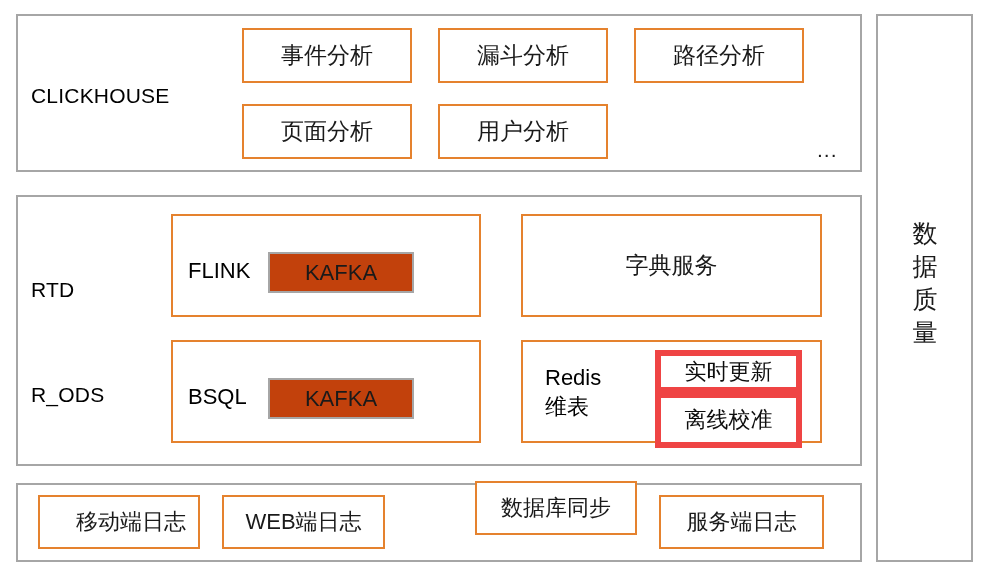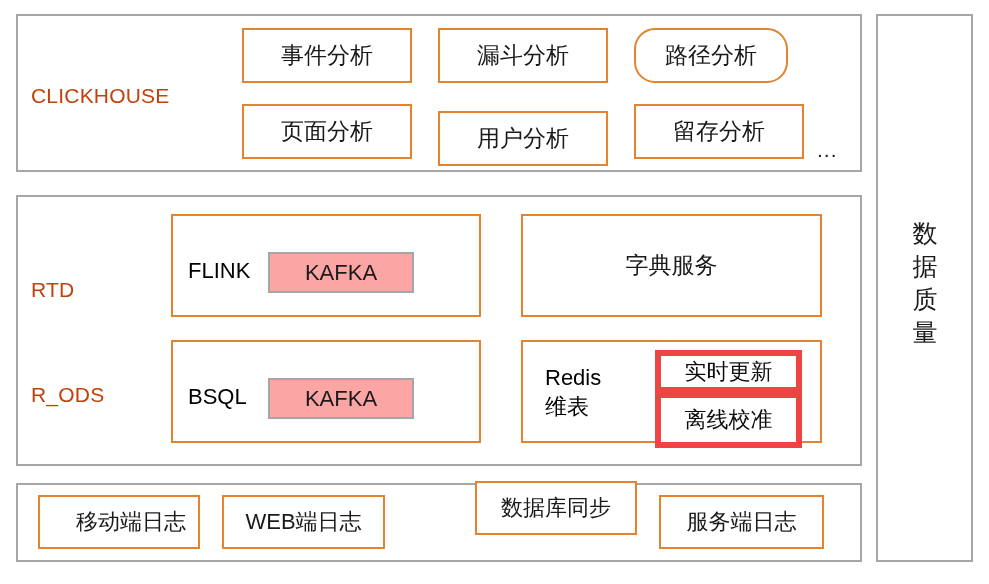--- a/index.html
+++ b/index.html
@@ -29,21 +29,21 @@
     box-sizing: border-box;
     border: 2px solid #a6a6a6;
     background: #ffffff;
   }
 
   
   .row-label {
     position: absolute;
     font-size: 21px;
     letter-spacing: 0.2px;
-    color: #c2410c;
+    color: #000000;
     white-space: nowrap;
     line-height: 1.15;
   }
 
   
   .obox {
     position: absolute;
     box-sizing: border-box;
     border: 2px solid #e5822e;
     background: #ffffff;
@@ -56,21 +56,21 @@
   }
   .obox.small-cn {
     font-size: 22px;
   }
 
   
   .gbox {
     position: absolute;
     box-sizing: border-box;
     border: 2px solid #a6a6a6;
-    background: #fca5a5;
+    background: #c2410c;
     display: flex;
     align-items: center;
     justify-content: center;
     font-size: 22px;
     color: #1a1a1a;
     white-space: nowrap;
   }
 
   
   .bbox {
@@ -119,25 +119,24 @@
 <body>
 
 <div id="canvas">
 
   <div class="panel" style="left:16px; top:14px; width:846px; height:158px;"></div>
 
   <div class="row-label" style="left:31px; top:84px;">CLICKHOUSE</div>
 
   <div class="obox" style="left:242px; top:28px; width:170px; height:55px;">事件分析</div>
   <div class="obox" style="left:438px; top:28px; width:170px; height:55px;">漏斗分析</div>
-  <div class="obox" style="left:634px; top:28px; width:154px; height:55px;border-radius:21px;">路径分析</div>
+  <div class="obox" style="left:634px; top:28px; width:170px; height:55px;">路径分析</div>
 
   <div class="obox" style="left:242px; top:104px; width:170px; height:55px;">页面分析</div>
-  <div class="obox" style="left:438px; top:104px; width:170px; height:55px;margin-top:7px;">用户分析</div>
-  <div class="obox" style="left:634px; top:104px; width:170px; height:55px;">留存分析</div>
+  <div class="obox" style="left:438px; top:104px; width:170px; height:55px;">用户分析</div>
 
   <div class="ellipsis" style="left:817px; top:138px;">...</div>
 
   <div class="panel" style="left:16px; top:195px; width:846px; height:271px;"></div>
 
   <div class="row-label" style="left:31px; top:278px;">RTD</div>
 
   <div class="obox" style="left:171px; top:214px; width:310px; height:103px;"></div>
   <div class="inline-text" style="left:188px; top:258px;">FLINK</div>
   <div class="gbox" style="left:268px; top:252px; width:146px; height:41px;">KAFKA</div>

